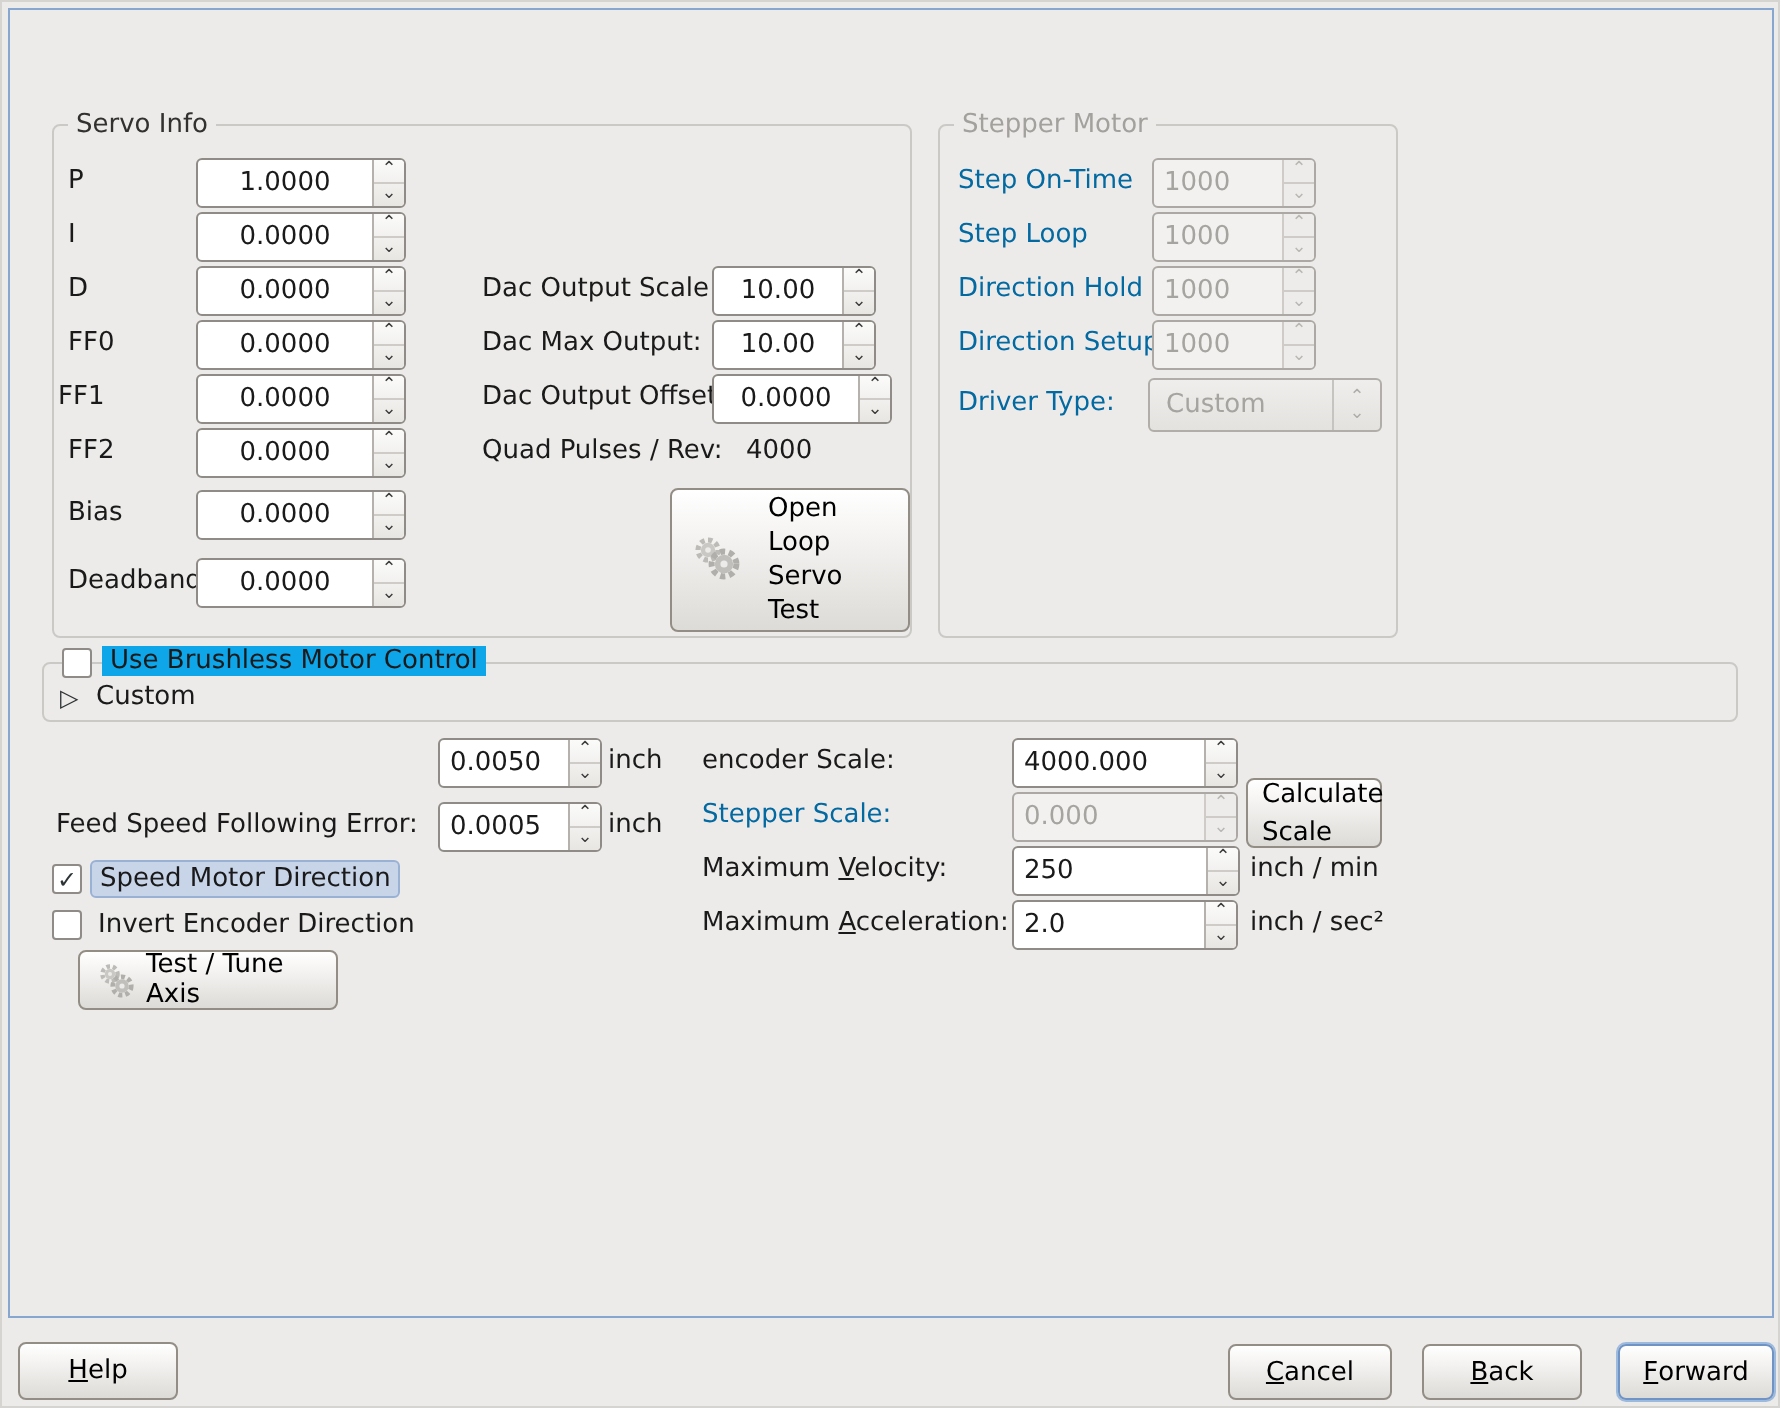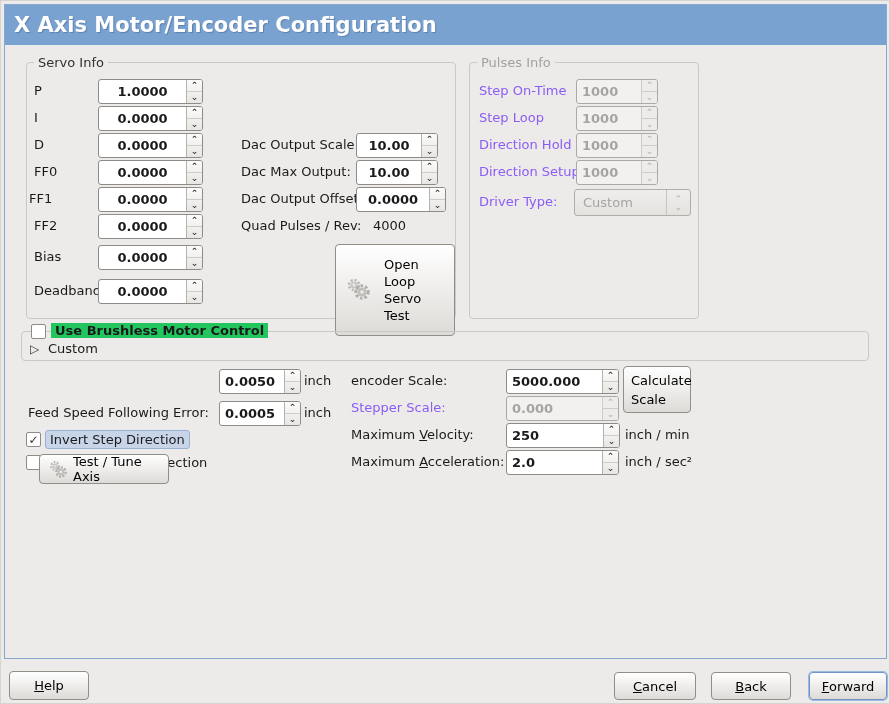--- a/index.html
+++ b/index.html
@@ -15,24 +15,24 @@
   .titlebar { position:absolute; left:4px; top:4px; width:881px; height:40px;
     background:#7aa2d0; color:#fff; font-size:21px; font-weight:bold;
     line-height:40px; padding-left:9px; text-shadow:1px 1px 1px rgba(40,70,110,0.35); }
 
   .frame { position:absolute; border:1px solid #cbc9c5; border-radius:4px; }
   .legend { position:absolute; background:#edebe9; padding:0 4px; font-size:13px;
     color:#33312f; white-space:nowrap; }
   .legend.dim { color:#a3a19d; }
 
   .label { position:absolute; white-space:nowrap; }
-  .label.dim { color:#8b5cf6; }
+  .label.dim { color:#0369a1; }
 
   .spinbox { position:absolute; display:flex; height:25px; background:#fff;
-    border:1px solid #8f8b86; border-radius:3px; overflow:hidden;font-weight:bold; }
+    border:1px solid #8f8b86; border-radius:3px; overflow:hidden; }
   .spinbox .val { flex:1; padding:4px 5px 0 5px; white-space:nowrap; overflow:hidden; }
   .spinbox.center .val { text-align:center; }
   .steppers { width:16px; border-left:1px solid #b5b2ad; display:flex; flex-direction:column;
     background:linear-gradient(#fbfbfa,#e8e6e3); }
   .steppers span { flex:1; font-size:9px; line-height:11px; text-align:center; color:#3c3c3c; }
   .steppers .up { border-bottom:1px solid #cfccc8; }
   .spinbox.disabled { background:#f2f1ef; border-color:#aca9a4; }
   .spinbox.disabled .val { color:#a6a4a0; }
   .spinbox.disabled .steppers { background:#edecea; border-left-color:#cfccc8; }
   .spinbox.disabled .steppers span { color:#b9b7b3; }
@@ -57,21 +57,20 @@
 
   .hl { background:#c8d5e9; border:1px solid #99b2d4; border-radius:3px; padding:1px 4px; }
   .expander-tri { position:absolute; font-size:12px; color:#2e3436; }
   .gear-icon { display:inline-block; line-height:0; }
 </style>
 </head>
 <body>
 
 <div class="window">
   <div class="panel"></div>
-  <div class="titlebar">X Axis Motor/Encoder Configuration</div>
 
   <div class="frame" style="left:25px;top:61px;width:430px;height:257px"></div>
   <div class="legend" style="left:33px;top:54px">Servo Info</div>
 
   <div class="label" style="left:33px;top:82px">P</div>
   <div class="spinbox center" style="left:97px;top:78px;width:105px">
     <div class="val">1.0000</div>
     <div class="steppers">
         <span class="up">⌃</span>
         <span>⌄</span>
@@ -154,39 +153,39 @@
   <div class="spinbox center" style="left:355px;top:186px;width:90px">
     <div class="val">0.0000</div>
     <div class="steppers">
         <span class="up">⌃</span>
         <span>⌄</span>
       </div>
   </div>
   <div class="label" style="left:240px;top:217px">Quad Pulses / Rev:</div>
   <div class="label" style="left:372px;top:217px">4000</div>
 
-  <div class="btn" style="left:334px;top:243px;width:120px;height:92px;justify-content:flex-start;padding-left:8px">
+  <div class="btn" style="left:334px;top:243px;width:120px;height:72px;justify-content:flex-start;padding-left:8px">
     <span class="gear-icon">
       <svg width="30" height="30" viewBox="0 0 30 30">
         <circle cx="10" cy="10" r="5" fill="none" stroke="#bdbbb7" stroke-width="2.6" stroke-dasharray="2.2 1.7"></circle>
         <circle cx="10" cy="10" r="3.6" fill="#cac8c4"></circle>
           <circle cx="10" cy="10" r="1.4" fill="#edebe9"></circle>
         <circle cx="18" cy="17" r="6.2" fill="none" stroke="#b1afab" stroke-width="3" stroke-dasharray="2.6 1.9"></circle>
         <circle cx="18" cy="17" r="4.6" fill="#c1bfbb"></circle>
           <circle cx="18" cy="17" r="1.8" fill="#edebe9"></circle>
       </svg>
     </span>
     <span class="multiline" style="margin-left:10px;line-height:17px">Open
 Loop
 Servo
 Test</span>
   </div>
 
   <div class="frame" style="left:468px;top:61px;width:230px;height:257px"></div>
-  <div class="legend dim" style="left:476px;top:54px">Pulses Info</div>
+  <div class="legend dim" style="left:476px;top:54px">Stepper Motor</div>
 
   <div class="label dim" style="left:478px;top:82px">Step On-Time</div>
   <div class="spinbox disabled" style="left:575px;top:78px;width:82px">
     <div class="val">1000</div>
     <div class="steppers">
         <span class="up">⌃</span>
         <span>⌄</span>
       </div>
   </div>
   <div class="label dim" style="left:478px;top:109px">Step Loop</div>
@@ -217,21 +216,21 @@
   <div class="combo" style="left:573px;top:188px;width:117px">
     <div class="cval">Custom</div>
     <div class="arrows">
         <span>⌃</span>
         <span>⌄</span>
       </div>
   </div>
 
   <div class="frame" style="left:20px;top:330px;width:848px;height:30px"></div>
   <div class="cb" style="left:30px;top:323px"></div>
-  <div class="label" style="left:50px;top:322px;font-weight:bold;background:#22c55e;padding:0 4px">Use Brushless Motor Control</div>
+  <div class="label" style="left:50px;top:322px;font-weight:normal;background:#0ea5e9;padding:0 4px">Use Brushless Motor Control</div>
   <div class="expander-tri" style="left:29px;top:341px">▷</div>
   <div class="label" style="left:47px;top:340px">Custom</div>
 
   <div class="spinbox" style="left:218px;top:368px;width:82px">
     <div class="val">0.0050</div>
     <div class="steppers">
         <span class="up">⌃</span>
         <span>⌄</span>
       </div>
   </div>
@@ -241,47 +240,47 @@
   <div class="spinbox" style="left:218px;top:400px;width:82px">
     <div class="val">0.0005</div>
     <div class="steppers">
         <span class="up">⌃</span>
         <span>⌄</span>
       </div>
   </div>
   <div class="label" style="left:303px;top:404px">inch</div>
 
   <div class="cb" style="left:25px;top:431px"><span>✓</span></div>
-  <div class="label hl" style="left:44px;top:429px">Invert Step Direction</div>
+  <div class="label hl" style="left:44px;top:429px">Speed Motor Direction</div>
   <div class="cb" style="left:25px;top:454px"><span></span></div>
   <div class="label" style="left:48px;top:454px">Invert Encoder Direction</div>
 
-  <div class="btn" style="left:38px;top:453px;width:130px;height:30px;justify-content:flex-start;padding-left:7px">
+  <div class="btn" style="left:38px;top:474px;width:130px;height:30px;justify-content:flex-start;padding-left:7px">
     <span class="gear-icon">
       <svg width="22" height="22" viewBox="0 0 22 22">
         <circle cx="8" cy="8" r="3.8" fill="none" stroke="#bdbbb7" stroke-width="2.2" stroke-dasharray="1.8 1.4"></circle>
         <circle cx="8" cy="8" r="2.6" fill="#cac8c4"></circle>
           <circle cx="8" cy="8" r="1" fill="#edebe9"></circle>
         <circle cx="14" cy="14" r="4.6" fill="none" stroke="#b1afab" stroke-width="2.4" stroke-dasharray="2 1.5"></circle>
         <circle cx="14" cy="14" r="3.4" fill="#c1bfbb"></circle>
           <circle cx="14" cy="14" r="1.3" fill="#edebe9"></circle>
       </svg>
     </span>
     <span style="margin-left:4px">Test / Tune Axis</span>
   </div>
 
   <div class="label" style="left:350px;top:372px">encoder Scale:</div>
   <div class="spinbox" style="left:505px;top:368px;width:113px">
-    <div class="val">5000.000</div>
-    <div class="steppers">
-        <span class="up">⌃</span>
-        <span>⌄</span>
-      </div>
-  </div>
-  <div class="btn multiline" style="left:622px;top:365px;width:68px;height:47px;justify-content:flex-start;padding-left:7px;line-height:19px">Calculate
+    <div class="val">4000.000</div>
+    <div class="steppers">
+        <span class="up">⌃</span>
+        <span>⌄</span>
+      </div>
+  </div>
+  <div class="btn multiline" style="left:622px;top:388px;width:68px;height:35px;justify-content:flex-start;padding-left:7px;line-height:19px">Calculate
 Scale</div>
 
   <div class="label dim" style="left:350px;top:399px">Stepper Scale:</div>
   <div class="spinbox disabled" style="left:505px;top:395px;width:113px">
     <div class="val">0.000</div>
     <div class="steppers">
         <span class="up">⌃</span>
         <span>⌄</span>
       </div>
   </div>

